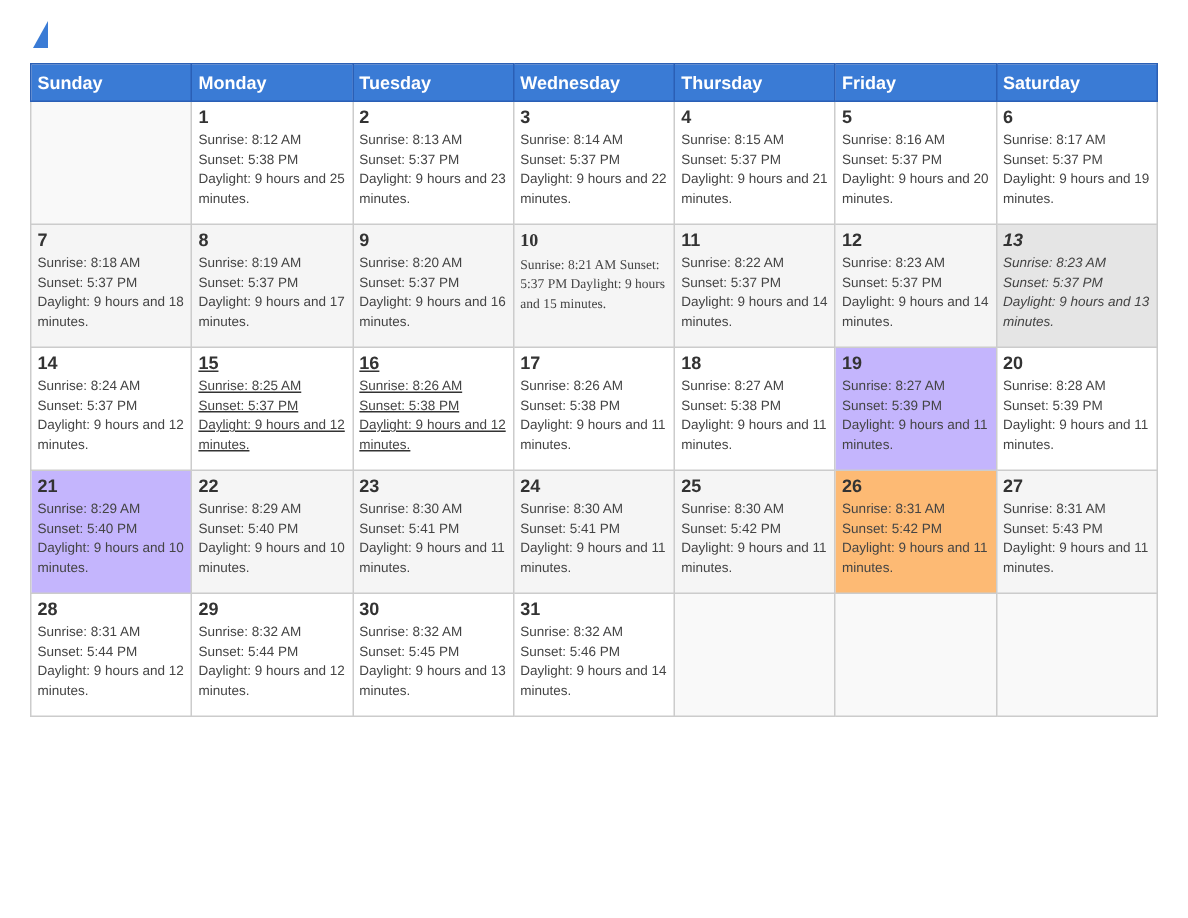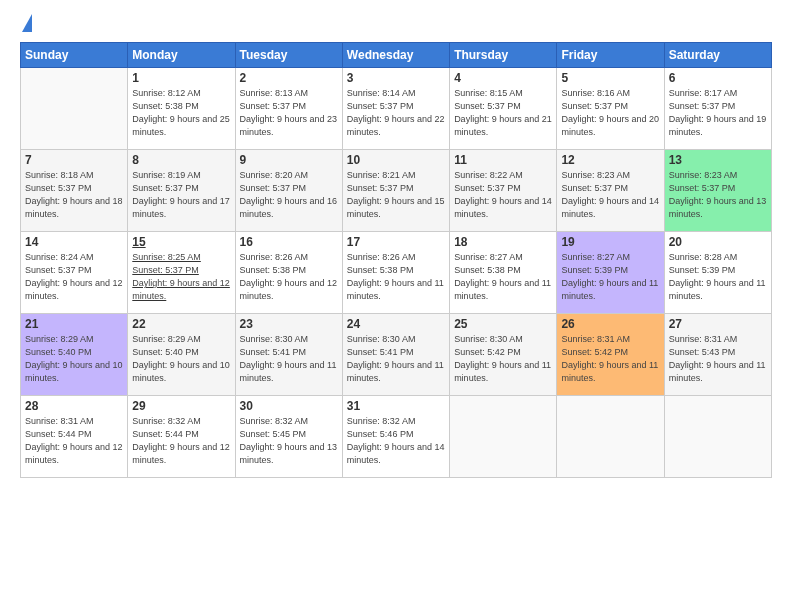--- a/index.html
+++ b/index.html
@@ -194,42 +194,42 @@
 Daylight: 9 hours
 and 17 minutes.</div>
           </td>
           <td style="background: rgb(245, 245, 245);">
             <span class="day-number">9</span>
             <div class="day-info">Sunrise: 8:20 AM
 Sunset: 5:37 PM
 Daylight: 9 hours
 and 16 minutes.</div>
           </td>
-          <td style="background: rgb(245, 245, 245);">
+          <td style="background: rgb(245, 245, 245); font-family: Liberation Serif, serif;">
             <span class="day-number">10</span>
             <div class="day-info">Sunrise: 8:21 AM
 Sunset: 5:37 PM
 Daylight: 9 hours
 and 15 minutes.</div>
           </td>
           <td style="background: rgb(245, 245, 245);">
             <span class="day-number">11</span>
             <div class="day-info">Sunrise: 8:22 AM
 Sunset: 5:37 PM
 Daylight: 9 hours
 and 14 minutes.</div>
           </td>
           <td style="background: rgb(245, 245, 245);">
             <span class="day-number">12</span>
             <div class="day-info">Sunrise: 8:23 AM
 Sunset: 5:37 PM
 Daylight: 9 hours
 and 14 minutes.</div>
           </td>
-          <td style="background: #86efac;">
+          <td style="background: #e5e5e5; font-style: italic;">
             <span class="day-number">13</span>
             <div class="day-info">Sunrise: 8:23 AM
 Sunset: 5:37 PM
 Daylight: 9 hours
 and 13 minutes.</div>
           </td>
         </tr>
         <tr>
           <td style="background: rgb(255, 255, 255);">
             <span class="day-number">14</span>
@@ -238,21 +238,21 @@
 Daylight: 9 hours
 and 12 minutes.</div>
           </td>
           <td style="background: rgb(255, 255, 255); text-decoration: underline;">
             <span class="day-number">15</span>
             <div class="day-info">Sunrise: 8:25 AM
 Sunset: 5:37 PM
 Daylight: 9 hours
 and 12 minutes.</div>
           </td>
-          <td style="background: rgb(255, 255, 255);">
+          <td style="background: rgb(255, 255, 255); text-decoration: underline;">
             <span class="day-number">16</span>
             <div class="day-info">Sunrise: 8:26 AM
 Sunset: 5:38 PM
 Daylight: 9 hours
 and 12 minutes.</div>
           </td>
           <td style="background: rgb(255, 255, 255);">
             <span class="day-number">17</span>
             <div class="day-info">Sunrise: 8:26 AM
 Sunset: 5:38 PM

